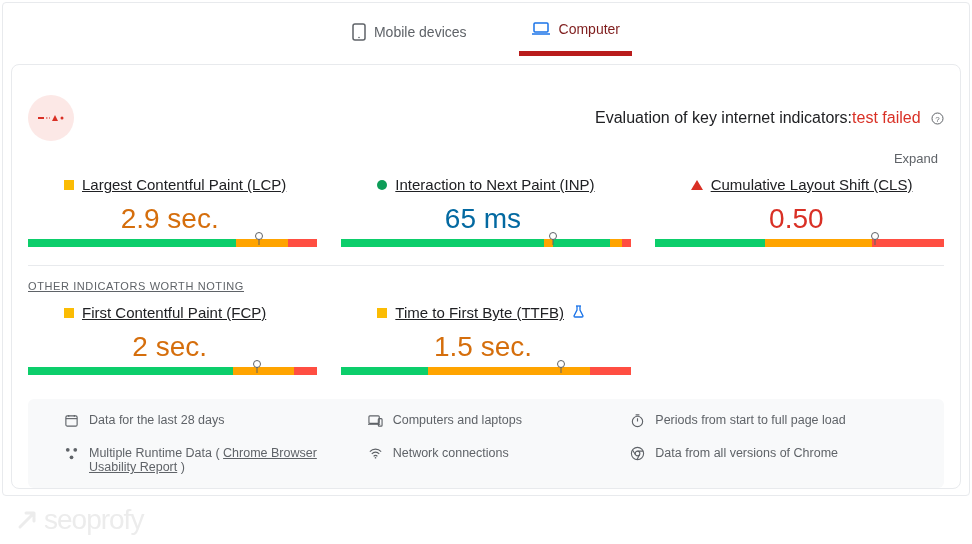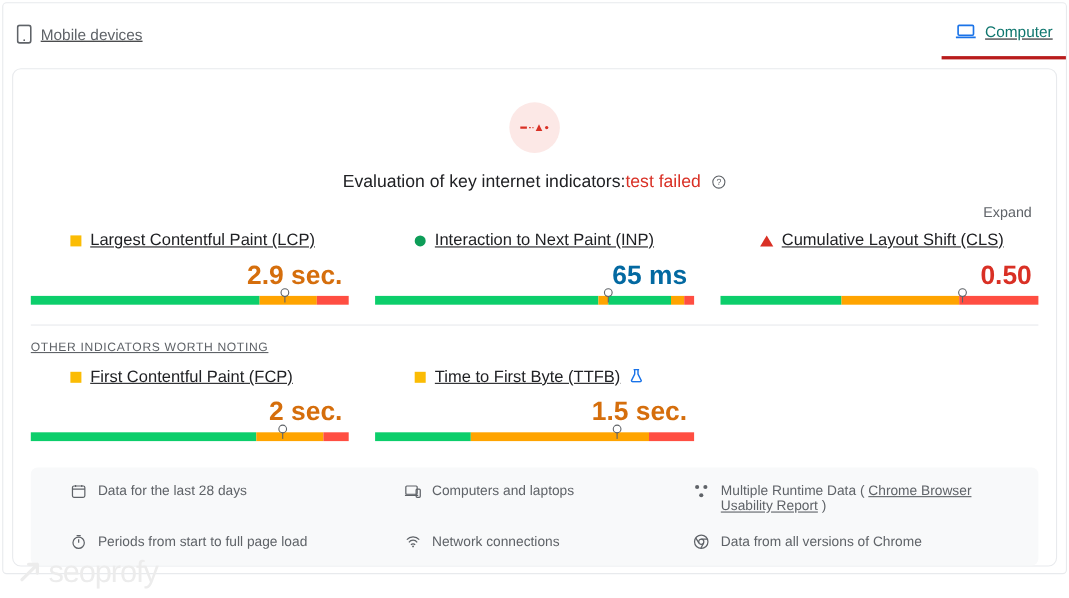--- a/index.html
+++ b/index.html
@@ -12,51 +12,49 @@
     font-size: 14px;
     color: #202124;
   }
   .outer {
     border: 1px solid #e8eaed;
     border-radius: 4px;
     margin: 2px;
   }
   .tabs {
     display: flex;
-    justify-content: space-between;
+    justify-content: center;
     gap: 40px;
     padding: 10px 0 0 0;
-    text-decoration: underline;
   }
   .tab {
     display: flex;
     align-items: center;
     gap: 8px;
     padding: 8px 12px 14px 12px;
     color: #5f6368;
     cursor: pointer;
     position: relative;
   }
   .tab.active {
-    color: #0f766e;
-    border-bottom: 3px solid #b91c1c;
+    color: #7f1d1d;
+    border-bottom: 5px solid #b91c1c;
   }
   .card {
     border: 1px solid #e8eaed;
     border-radius: 8px;
     margin: 8px 8px 6px 8px;
     padding: 16px 16px 0 16px;
   }
   .hero {
     display: flex;
     align-items: center;
     justify-content: space-between;
     gap: 18px;
     padding: 14px 0 6px 0;
-    flex-direction: column;
   }
   .hero-icon {
     width: 46px; height: 46px;
     border-radius: 50%;
     background: #fce8e6;
     display: flex; align-items: center; justify-content: center;
     color: #d93025;
     font-size: 14px;
   }
   .hero-title {
@@ -94,25 +92,24 @@
     border-bottom: 10px solid #d93025;
     display:inline-block;
   }
   .metric-name {
     color: #202124;
     text-decoration: underline;
     font-size: 15px;
     cursor: pointer;
   }
   .metric-value {
-    text-align: right;
-    font-size: 24px;
+    text-align: center;
+    font-size: 28px;
     padding-right: 6px;
     margin-bottom: 4px;
-    font-weight: bold;
   }
   .metric-value.orange { color: #c5221f; color:#d56e0c; }
   .metric-value.green { color: #0369a1; }
   .metric-value.red { color: #d93025; }
   .bar {
     height: 8px;
     display: flex;
     border-radius: 2px;
     overflow: visible;
     position: relative;
@@ -314,34 +311,34 @@
       <div class="footer-item">
         <svg class="ico" viewBox="0 0 16 16">
             <rect x="1" y="3" width="11" height="8" rx="1" fill="none" stroke="#5f6368" stroke-width="1.2"></rect>
             <path d="M0 12 h13" stroke="#5f6368" stroke-width="1.2"></path>
             <rect x="11" y="6" width="4" height="8" rx="1" fill="none" stroke="#5f6368" stroke-width="1.2"></rect>
           </svg>
         <span>Computers and laptops</span>
       </div>
       <div class="footer-item">
         <svg class="ico" viewBox="0 0 16 16">
+            <circle cx="8" cy="9" r="5.5" fill="none" stroke="#5f6368" stroke-width="1.2"></circle>
+            <path d="M8 9 V5.5 M6 2 h4" stroke="#5f6368" stroke-width="1.2"></path>
+          </svg>
+        <span>Periods from start to full page load</span>
+      </div>
+      <div class="footer-item">
+        <svg class="ico" viewBox="0 0 16 16">
             <circle cx="4" cy="4" r="2" fill="#5f6368"></circle>
             <circle cx="12" cy="4" r="2" fill="#5f6368"></circle>
             <circle cx="8" cy="12" r="2" fill="#5f6368"></circle>
           </svg>
         <span>
           <span>Multiple Runtime Data ( </span><a href="#">Chrome Browser Usability Report</a><span> )</span>
         </span>
-      </div>
-      <div class="footer-item">
-        <svg class="ico" viewBox="0 0 16 16">
-            <circle cx="8" cy="9" r="5.5" fill="none" stroke="#5f6368" stroke-width="1.2"></circle>
-            <path d="M8 9 V5.5 M6 2 h4" stroke="#5f6368" stroke-width="1.2"></path>
-          </svg>
-        <span>Periods from start to full page load</span>
       </div>
       <div class="footer-item">
         <svg class="ico" viewBox="0 0 16 16">
             <path d="M2 6 a8 8 0 0 1 12 0 M4 8.5 a5 5 0 0 1 8 0 M6 11 a2.5 2.5 0 0 1 4 0" fill="none" stroke="#5f6368" stroke-width="1.2"></path>
             <circle cx="8" cy="12.5" r="0.9" fill="#5f6368"></circle>
           </svg>
         <span>Network connections</span>
       </div>
       <div class="footer-item">
         <svg class="ico" viewBox="0 0 16 16">

